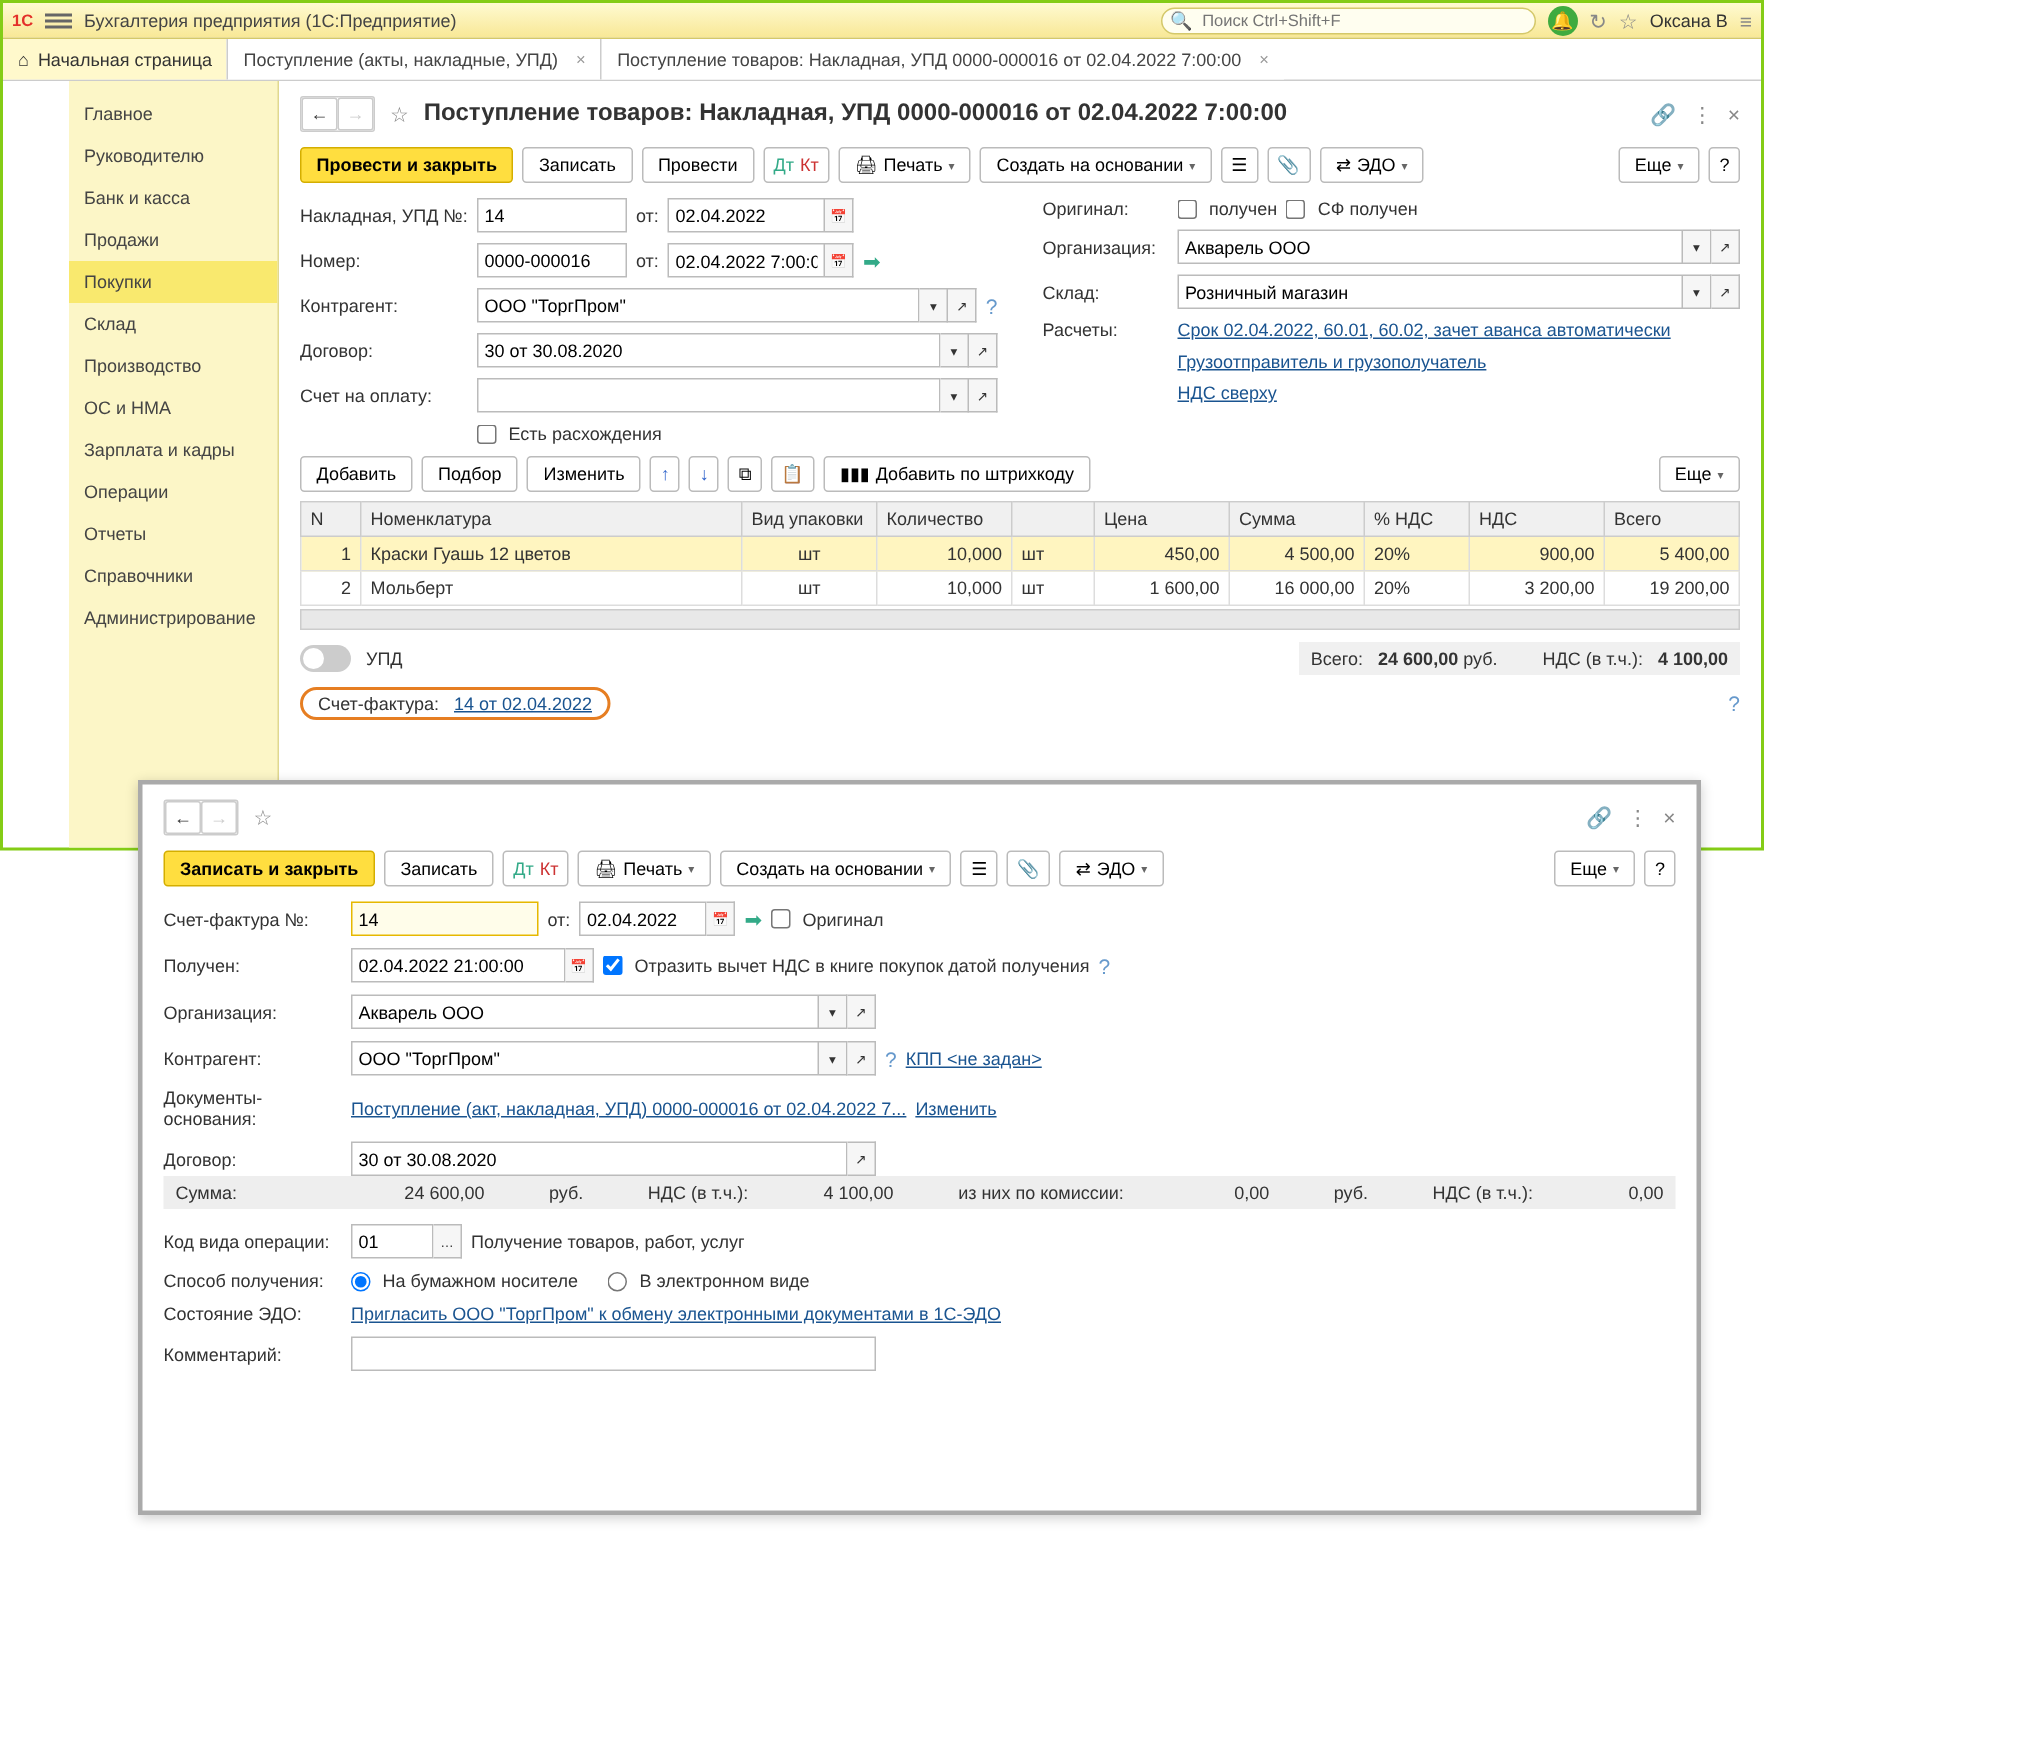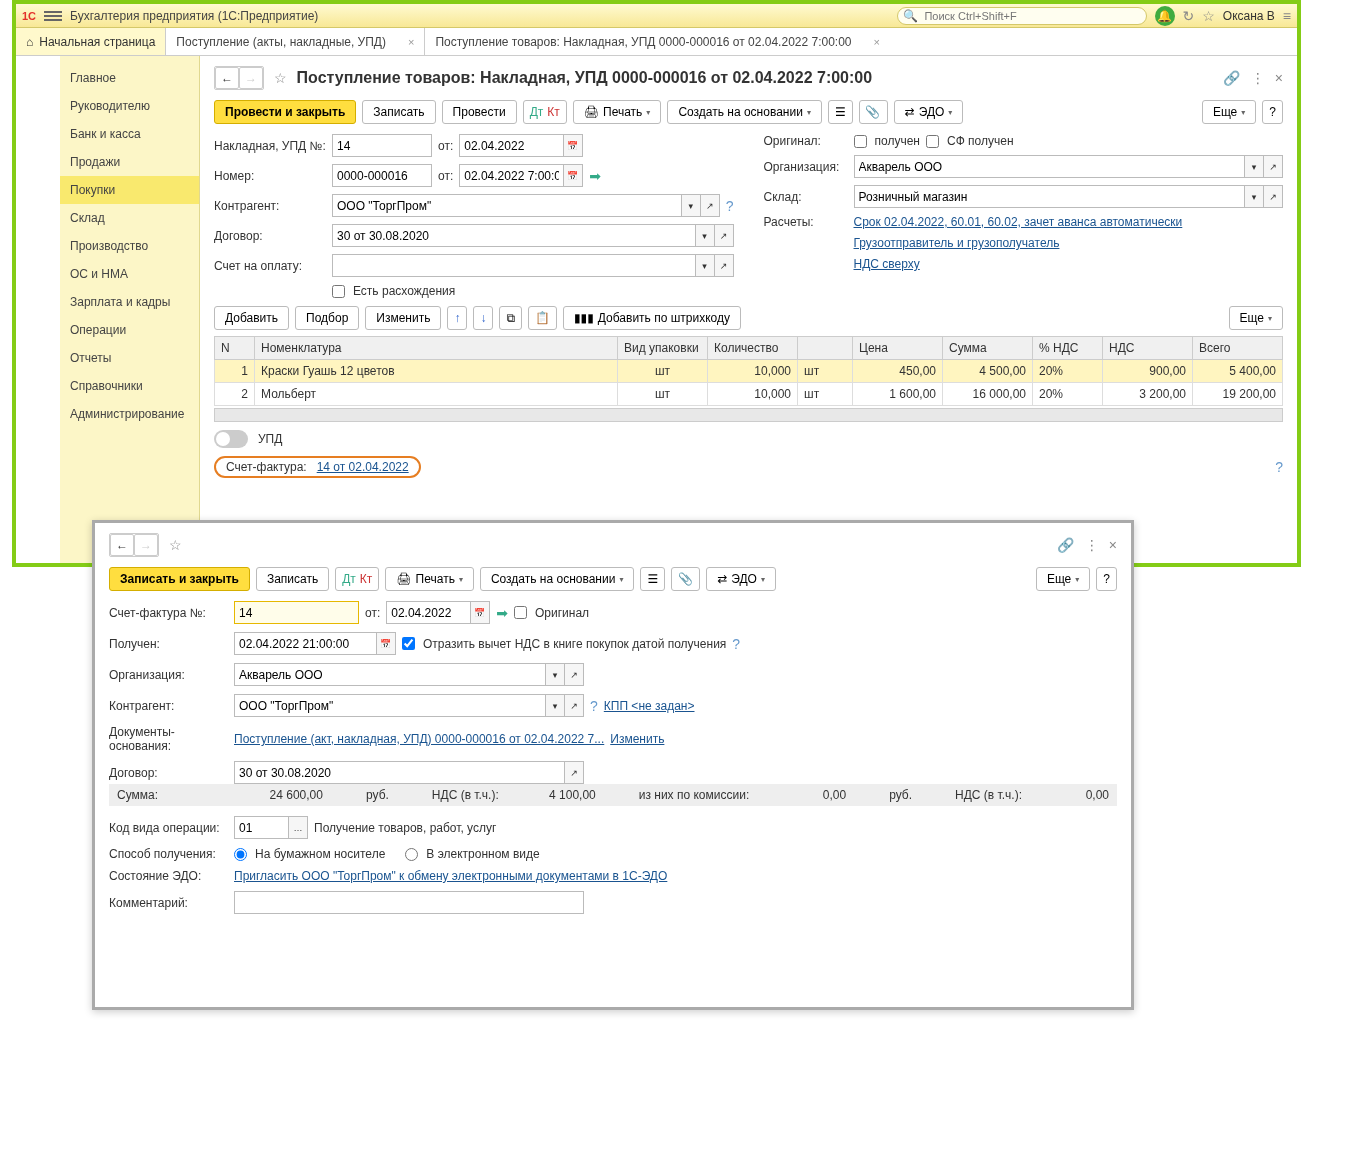--- a/index.html
+++ b/index.html
@@ -1,31 +1,31 @@
 <!DOCTYPE html>
 <html><head>
 <meta charset="utf-8">
 <style>
   * { box-sizing: border-box; font-family: Arial, sans-serif; }
   body { margin: 0; background: #fff; font-size: 12px; color: #333; }
   .app { width: 1352px; height: 1170px; position: relative; background: #fff; }
-  .main-window { position: absolute; top: 0; left: 12px; width: 1289px; height: 567px; border: 4px solid #84cc16; background: #fff; }
+  .main-window { position: absolute; top: 0; left: 0; width: 1176px; height: 567px; border: 2px solid #84cc16; background: #fff; }
   .titlebar { height: 24px; background: linear-gradient(#fffad1,#f8e896); border-bottom: 1px solid #d4c86a; display: flex; align-items: center; padding: 0 6px; gap: 8px; }
   .logo-1c { color: #e3302a; font-weight: bold; font-size: 11px; }
   .ham { width: 18px; display: inline-block; }
   .ham span { display: block; height: 2px; background: #666; margin: 2px 0; }
   .app-title { font-size: 12px; color: #444; }
   .titlebar-right { margin-left: auto; display: flex; align-items: center; gap: 8px; }
   .search-box { width: 250px; height: 18px; background: #fffef0; border: 1px solid #d4c86a; border-radius: 9px; display: flex; align-items: center; padding: 0 6px; gap: 4px; }
   .search-box input { border: none; background: transparent; outline: none; font-size: 11px; width: 100%; color: #888; }
   .bell { width: 20px; height: 20px; border-radius: 50%; background: #3fab3f; display: flex; align-items: center; justify-content: center; color: #fff; font-size: 12px; }
   .ico { color: #888; font-size: 14px; cursor: pointer; }
   .tabbar { height: 28px; background: #fff; border-bottom: 1px solid #ccc; display: flex; align-items: stretch; }
   .tab-home { display: flex; align-items: center; padding: 0 10px; gap: 6px; background: #fff9cc; }
-  .tab { display: flex; align-items: center; padding: 0 10px; border-left: 1px solid #ccc; background: #fff; gap: 22px; font-size: 12px; color: #444; text-align: right; }
+  .tab { display: flex; align-items: center; padding: 0 10px; border-left: 1px solid #ccc; background: #fff; gap: 12px; font-size: 12px; color: #444; text-align: right; }
   .tab.active { background: #fff; }
   .tab .x { color: #999; font-size: 11px; }
   .body { display: flex; height: calc(100% - 52px); }
   .sidebar { width: 140px; background: #fcf6c7; border-right: 1px solid #e0d890; padding: 8px 0; overflow: hidden; margin-left: 44px; }
   .sidebar-item { padding: 7px 10px; font-size: 12px; color: #444; cursor: pointer; white-space: nowrap; overflow: hidden; text-overflow: ellipsis; }
   .sidebar-item.active { background: #f9e96e; }
   .content { flex: 1; padding: 10px 14px; overflow: hidden; position: relative; }
   .doc-header { display: flex; align-items: center; gap: 10px; margin-bottom: 10px; }
   .nav-btn { width: 24px; height: 22px; border: 1px solid #ccc; background: #fff; display: flex; align-items: center; justify-content: center; cursor: pointer; border-radius: 2px; }
   .nav-btn.disabled { color: #ccc; }
@@ -333,20 +333,24 @@
             <td class="num">3 200,00</td>
             <td class="num">19 200,00</td>
           </tr>
         </tbody>
           </table>
         <div class="scroll-track"></div>
 
         <div class="footer-row">
           <span class="toggle"></span>
           <span>УПД</span>
+          <div class="totals">
+            <span><span>Всего:</span>&nbsp;&nbsp;&nbsp;<b>24 600,00</b>&nbsp;<span>руб.</span></span>
+            <span><span>НДС (в т.ч.):</span>&nbsp;&nbsp;&nbsp;<b>4 100,00</b></span>
+          </div>
         </div>
 
         <div class="sf-row">
           <span class="highlight-oval">
             <span>Счет-фактура:</span>
             <span class="link">14 от 02.04.2022</span>
           </span>
           <span class="ico" style="margin-left:auto;color:#69c;">?</span>
         </div>
       </div>

